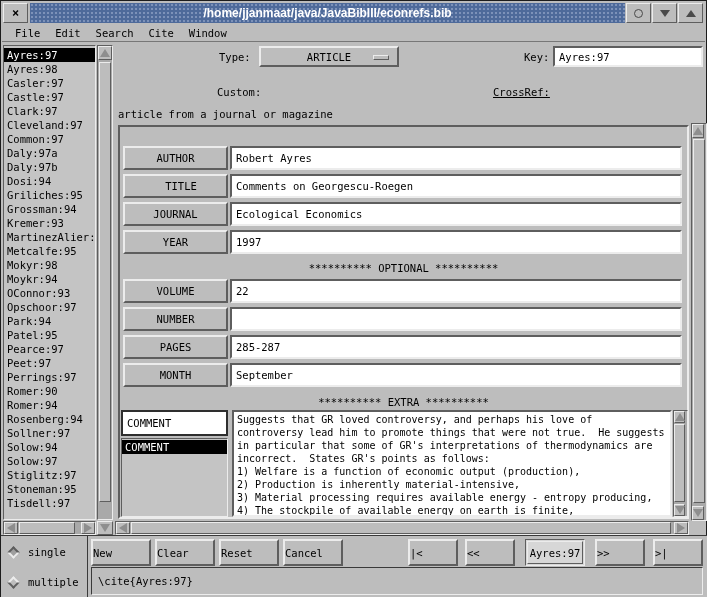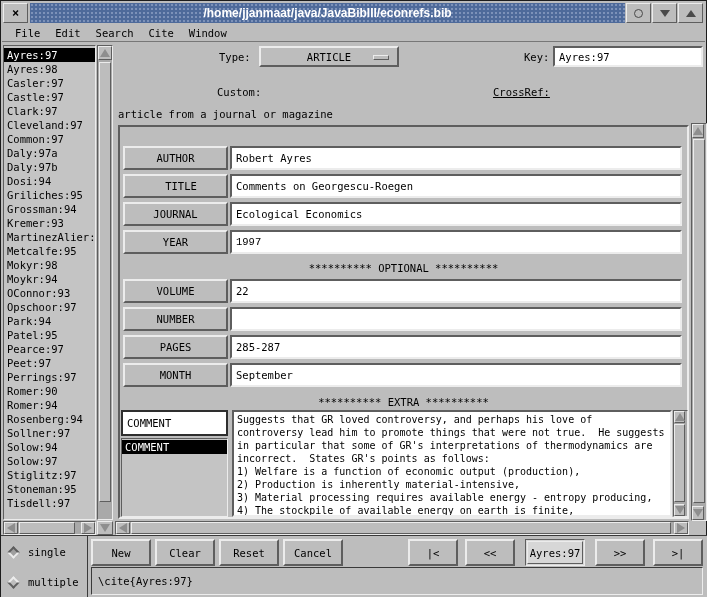--- a/index.html
+++ b/index.html
@@ -74,21 +74,21 @@
   #extra-text { position:absolute; left:112px; top:283px; width:440px; height:107px; background:#fff;
                 overflow:hidden; }
   #extra-text .ta-inner { white-space:pre-wrap; font-size:10px; line-height:13px; padding:1px 0 0 3px; }
 
   
   #footer { position:absolute; left:0; top:534px; width:707px; height:63px; border-top:1px solid #3a3a3a; background:#bdbdbd; }
   .mode-row { position:absolute; left:8px; display:flex; align-items:center; gap:10px; }
   .diamond { width:9px; height:9px; transform:rotate(45deg);
              border:2px solid; border-color:#ececec #5e5e5e #5e5e5e #ececec; background:#bdbdbd; }
   .diamond.sel { border-color:#5e5e5e #ececec #ececec #5e5e5e; background:#9f9f9f; }
-  .f-btn { position:absolute; top:3px; height:27px; display:flex; align-items:center; justify-content:center; cursor:default; }
+  .f-btn { position:absolute; top:3px; height:27px; display:flex; align-items:center; justify-content:flex-start; cursor:default; }
   #nav-current { position:absolute; top:3px; left:524px; width:60px; height:27px;
                  border:1px solid; border-color:#5e5e5e #ececec #ececec #5e5e5e; background:#d7d7d7;
                  display:flex; align-items:center; justify-content:center; }
   #nav-current .inner { border:1px solid; border-color:#ececec #5e5e5e #5e5e5e #ececec; width:56px; height:23px;
                  display:flex; align-items:center; justify-content:center; }
   #footer-vline { position:absolute; left:86px; top:0; width:1px; height:63px; background:#3a3a3a; }
   #cite-field { position:absolute; left:90px; top:31px; width:612px; height:28px;
                 border:1px solid; border-color:#3a3a3a #ececec #ececec #3a3a3a; background:#bdbdbd;
                 display:flex; align-items:center; padding-left:6px; }
 </style>
@@ -198,21 +198,21 @@
         <span>TITLE</span>
       </div>
     <input class="frow-input txtfield" style="top: 47px;" readonly="" value="Comments on Georgescu-Roegen">
     <div class="frow-label raised" style="top:75px;">
         <span>JOURNAL</span>
       </div>
     <input class="frow-input txtfield" style="top: 75px;" readonly="" value="Ecological Economics">
     <div class="frow-label raised" style="top:103px;">
         <span>YEAR</span>
       </div>
-    <input class="frow-input txtfield" style="top: 103px; font-family: Liberation Mono, monospace;" readonly="" value="1997">
+    <input class="frow-input txtfield" style="top: 103px;" readonly="" value="1997">
 
     <div class="sec-header" style="top:135px;">********** OPTIONAL **********</div>
 
     <div class="frow-label raised" style="top:152px;">
         <span>VOLUME</span>
       </div>
     <input class="frow-input txtfield" style="top: 152px;" readonly="" value="22">
     <div class="frow-label raised" style="top:180px;">
         <span>NUMBER</span>
       </div>

